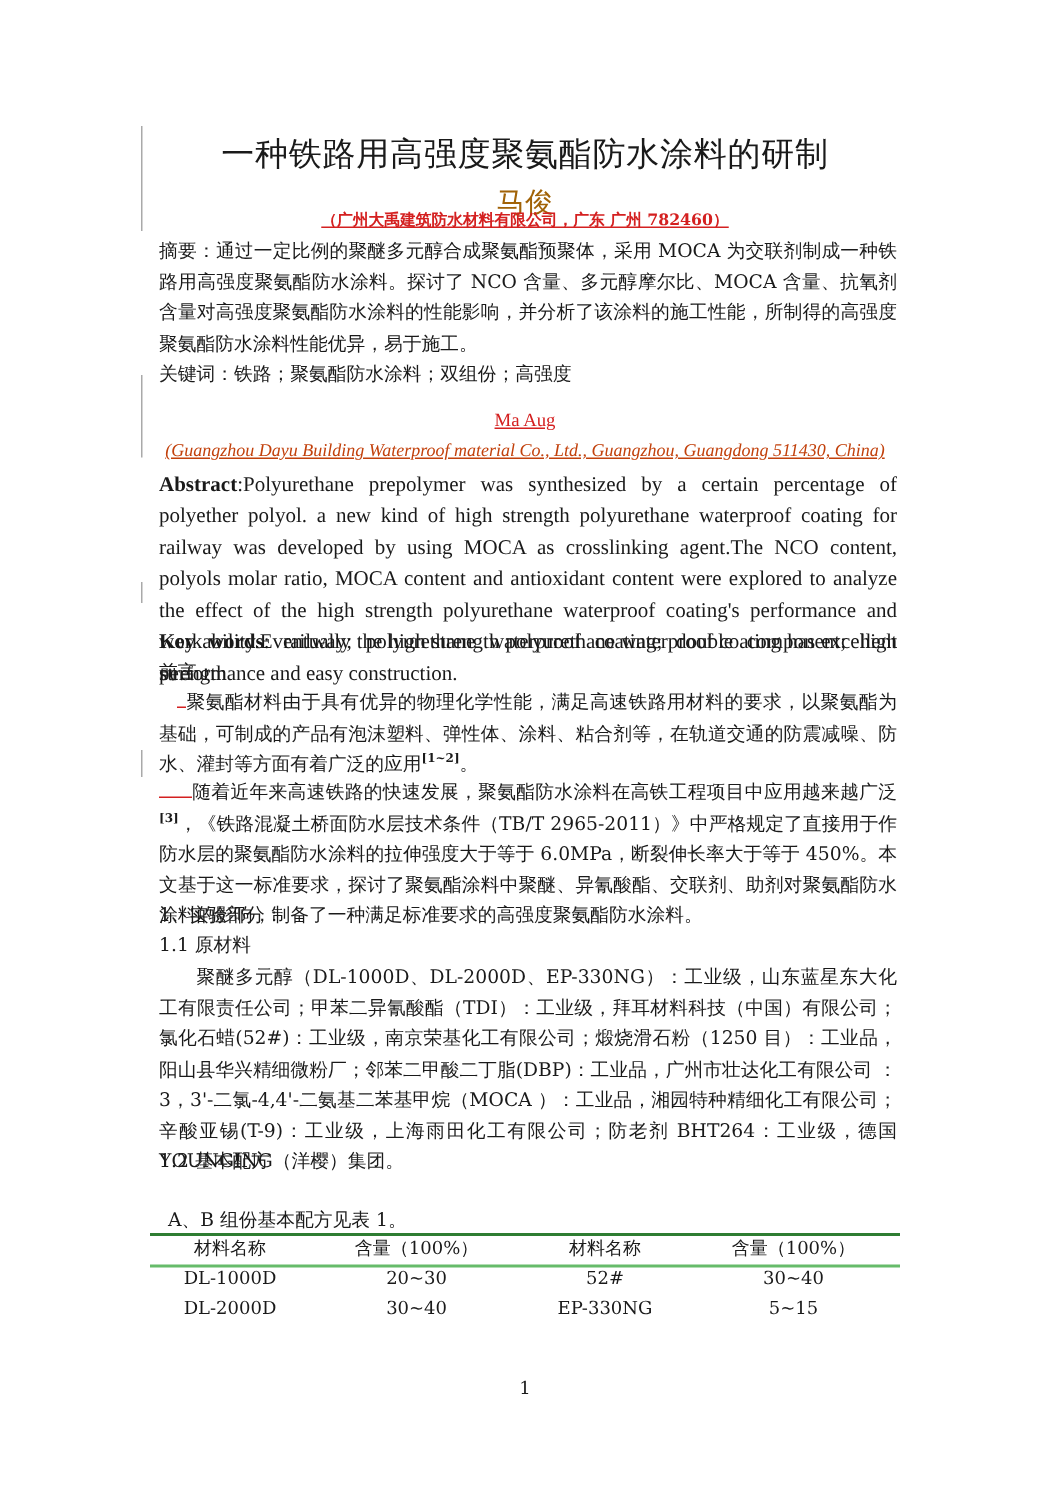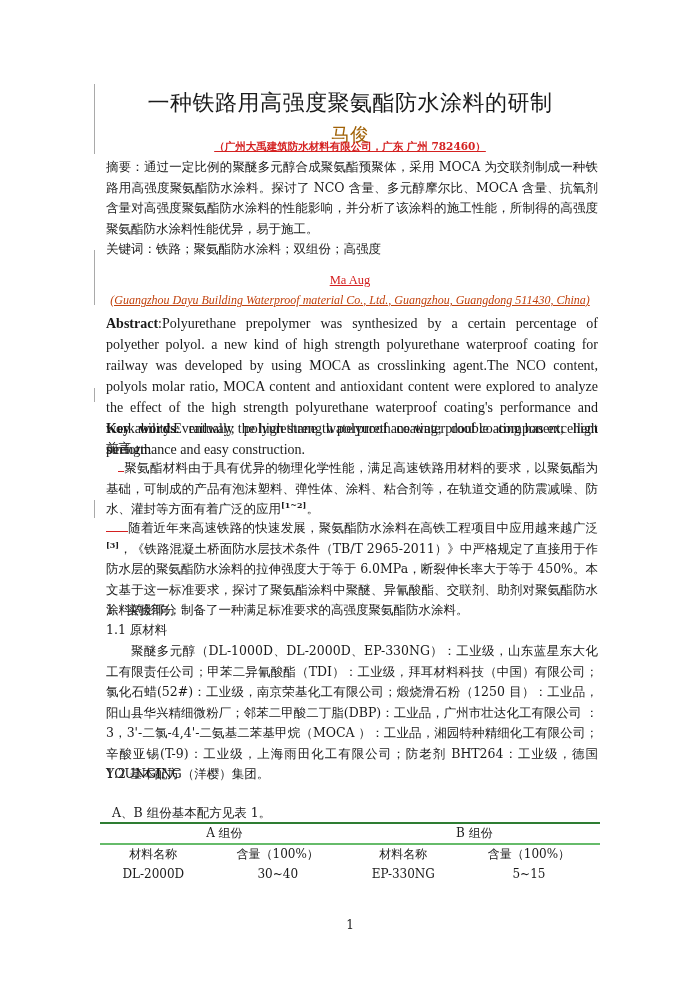--- a/index.html
+++ b/index.html
@@ -70,29 +70,31 @@
   <div class="para" style="top:641px;text-indent:25px;">聚醚多元醇（DL-1000D、DL-2000D、EP-330NG）：工业级，山东蓝星东大化工有限责任公司；甲苯二异氰酸酯（TDI）：工业级，拜耳材料科技（中国）有限公司；氯化石蜡(52#)：工业级，南京荣基化工有限公司；煅烧滑石粉（1250 目）：工业品，阳山县华兴精细微粉厂；邻苯二甲酸二丁脂(DBP)：工业品，广州市壮达化工有限公司 ：3，3'-二氯-4,4'-二氨基二苯基甲烷（MOCA ）：工业品，湘园特种精细化工有限公司；辛酸亚锡(T-9)：工业级，上海雨田化工有限公司；防老剂 BHT264：工业级，德国 YOUNGING（洋樱）集团。</div>
 
   <div class="para" style="top:764px;">1.2 基本配方</div>
   <div class="para" style="top:783px;left:112px;margin-top:20px;">A、B 组份基本配方见表 1。</div>
 
   <div class="line-top"></div>
   <div class="line-mid"></div>
 
   <table class="tbl">
     <tbody>
-        <tr>
-      <td colspan="2" style="height:22px;">A 组份</td>
-      <td colspan="2" style="height:22px;">B 组份</td>
-    </tr>
     <tr>
       <td>材料名称</td>
       <td>含量（100%）</td>
       <td>材料名称</td>
       <td>含量（100%）</td>
+    </tr>
+    <tr>
+      <td>DL-1000D</td>
+      <td>20~30</td>
+      <td>52#</td>
+      <td>30~40</td>
     </tr>
     <tr>
       <td>DL-2000D</td>
       <td>30~40</td>
       <td>EP-330NG</td>
       <td>5~15</td>
     </tr>
   </tbody>
     </table>
 

